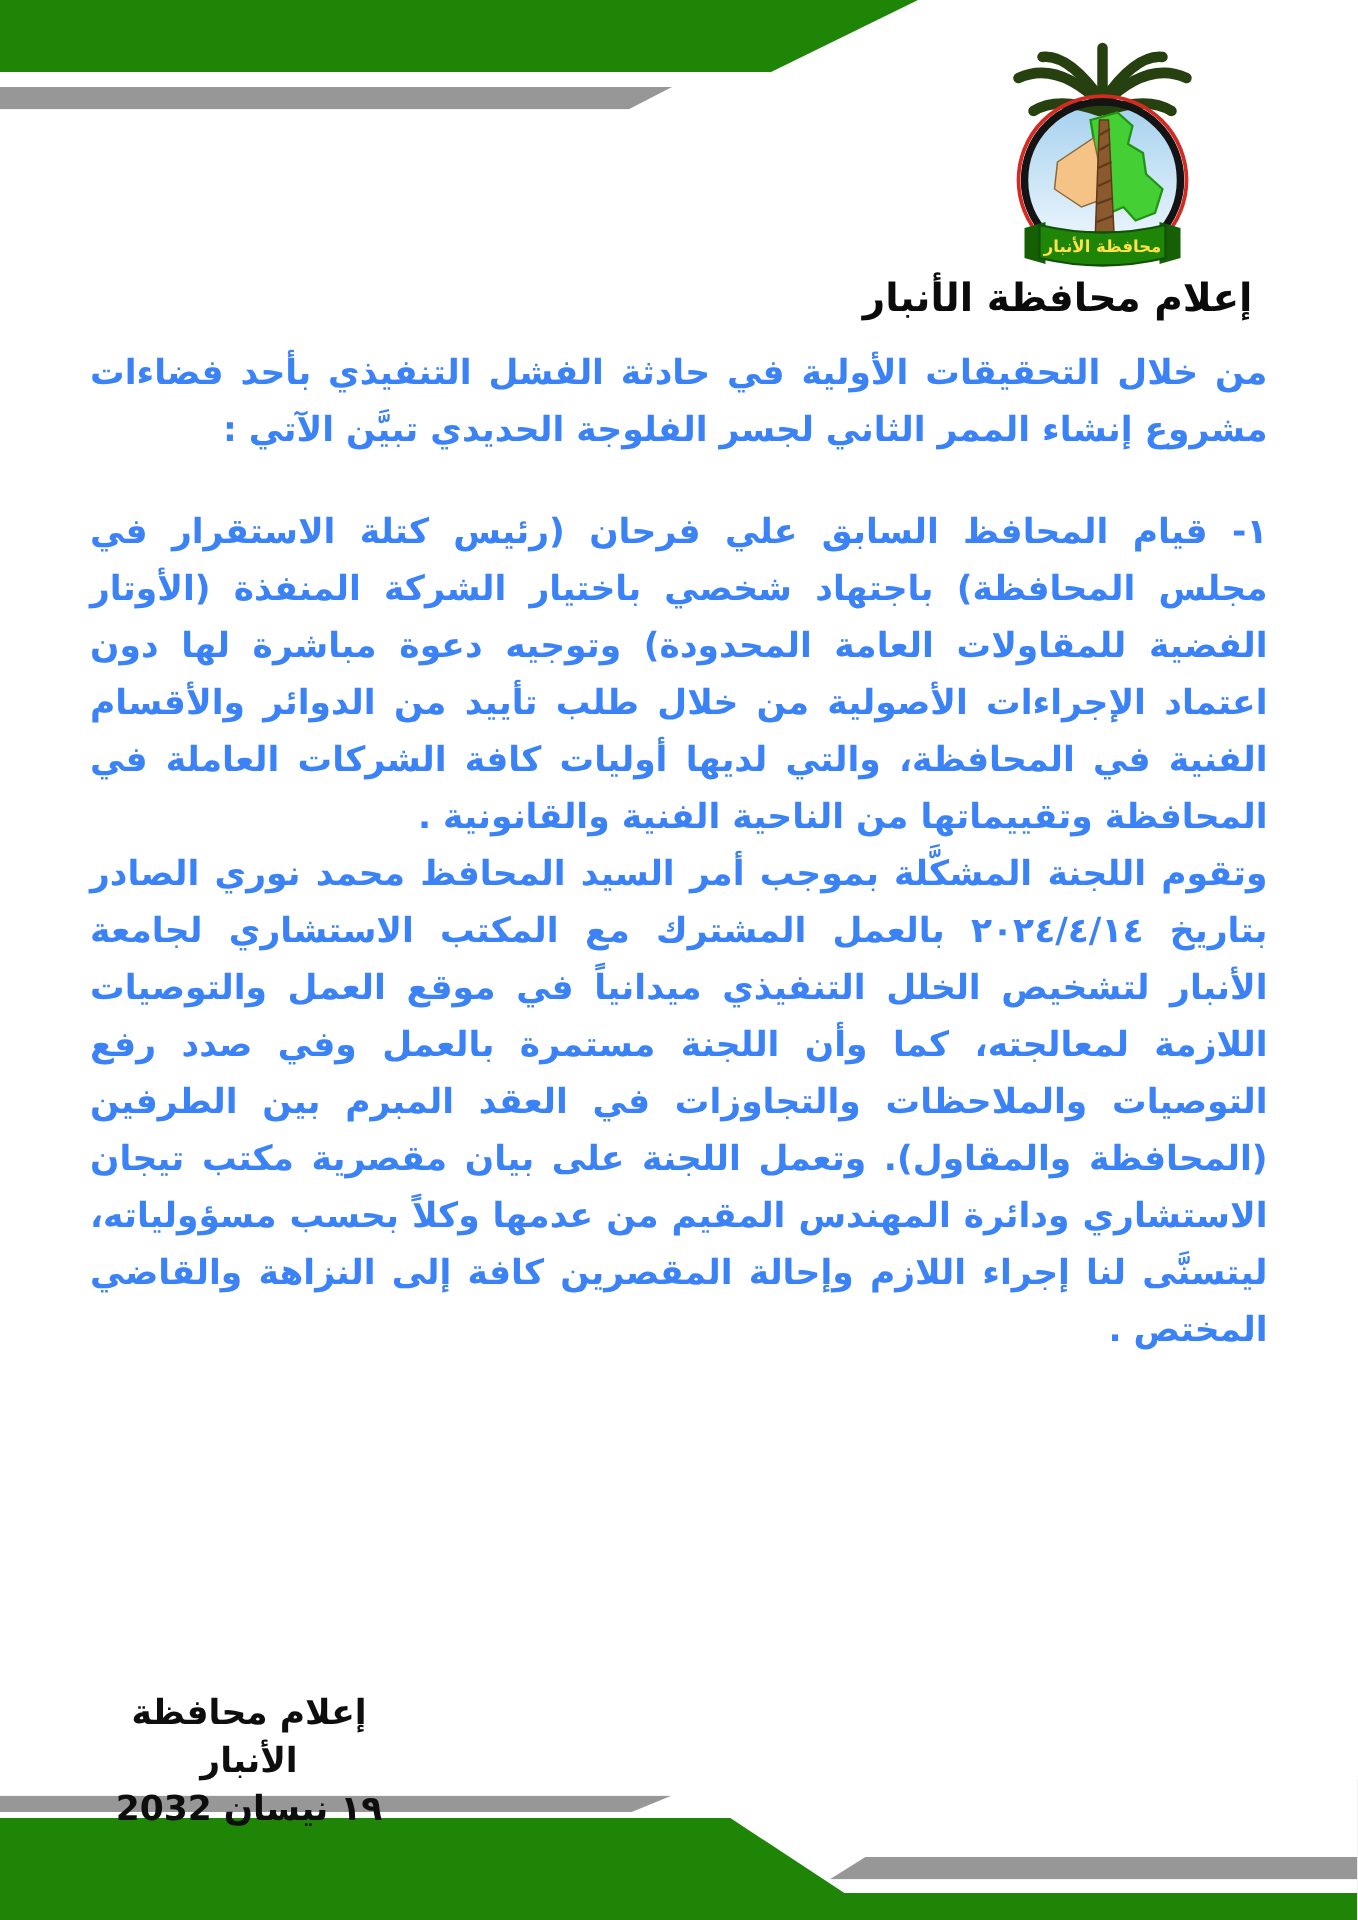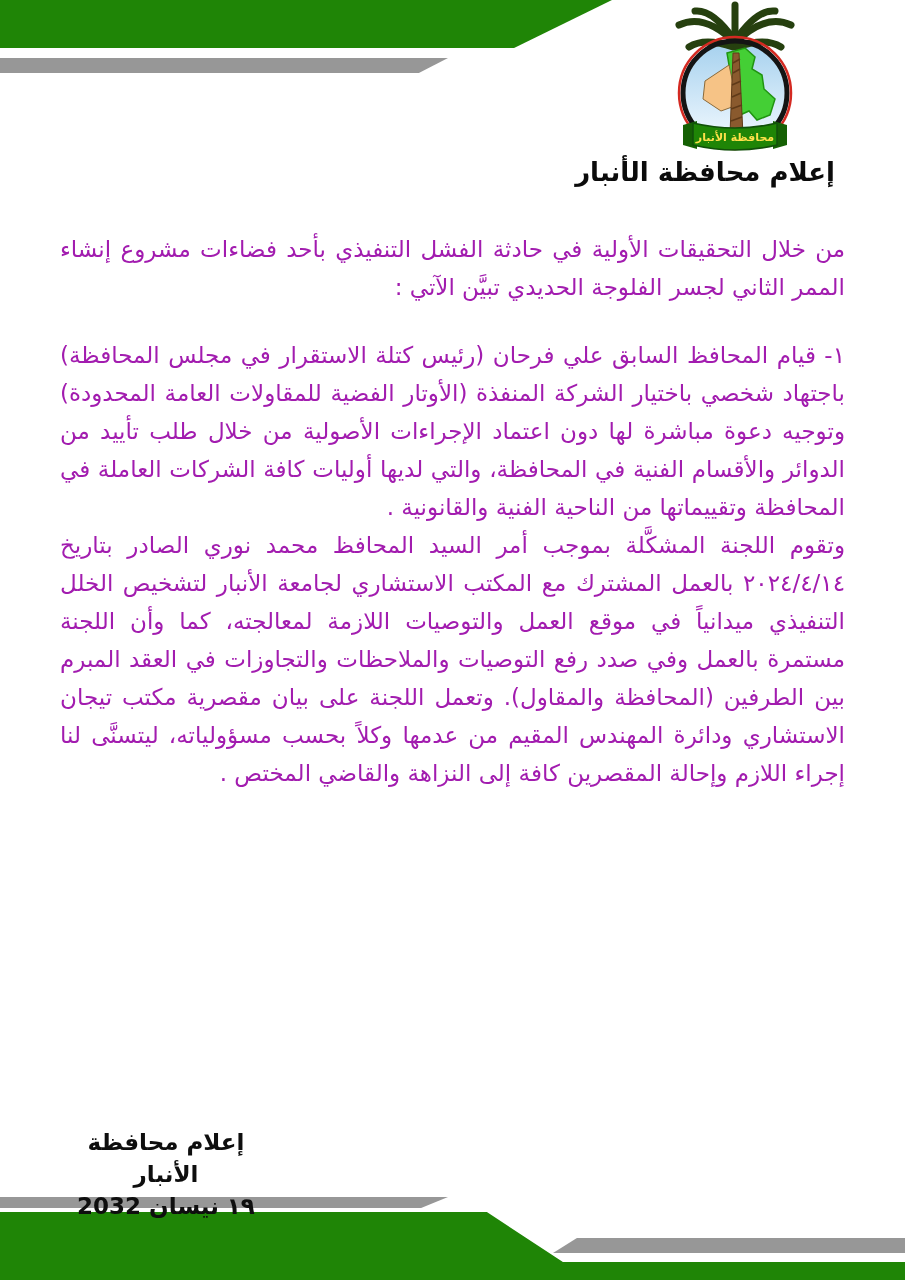--- a/index.html
+++ b/index.html
@@ -29,34 +29,34 @@
   .bottom-green{
     left:0;top:1212px;width:905px;height:68px;background:#1f8506;
     clip-path:polygon(0 0,53.8% 0,62.2% 73.5%,100% 73.5%,100% 100%,0 100%);
   }
   .bottom-gray-right{
     left:553px;top:1238px;width:352px;height:15px;background:#979797;
     clip-path:polygon(6.8% 0,100% 0,100% 100%,0 100%);
   }
   
   .logo-block{
-    position:absolute;left:635px;top:1px;width:200px;
+    position:absolute;left:635px;top:28px;width:200px;
     text-align:center;
   }
   .logo-caption{
     margin-top:2px;
     font-size:26px;font-weight:bold;color:#0b0b0b;
     letter-spacing:-1px;
     white-space:nowrap;
   }
   
   .statement{
     position:absolute;right:60px;left:60px;top:230px;
-    color:#a21caf;
-    font-size:23px;font-weight:normal;
+    color:#3b82f6;
+    font-size:23px;font-weight:bold;
     line-height:38px;
     text-align:justify;
   }
   .statement p{margin:0;}
   .statement .intro{margin-bottom:30px;}
   .statement .point-1{}
   .statement .point-2{margin-bottom:32px;}
   .statement .point-3{margin-bottom:30px;}
   .footer-block{
     position:absolute;left:66px;top:1126px;width:200px;

